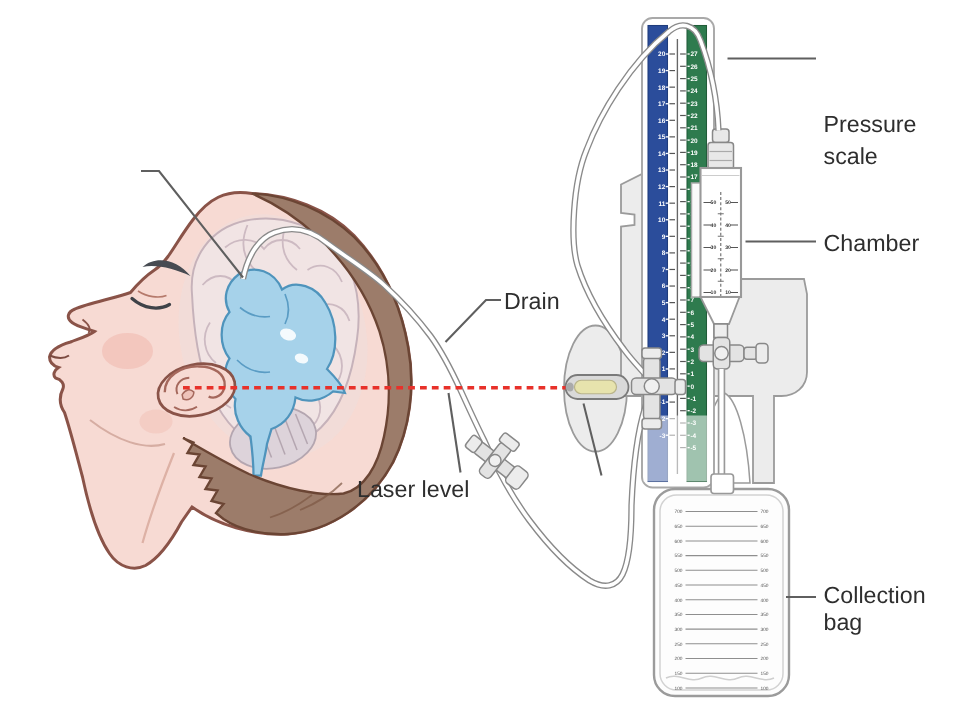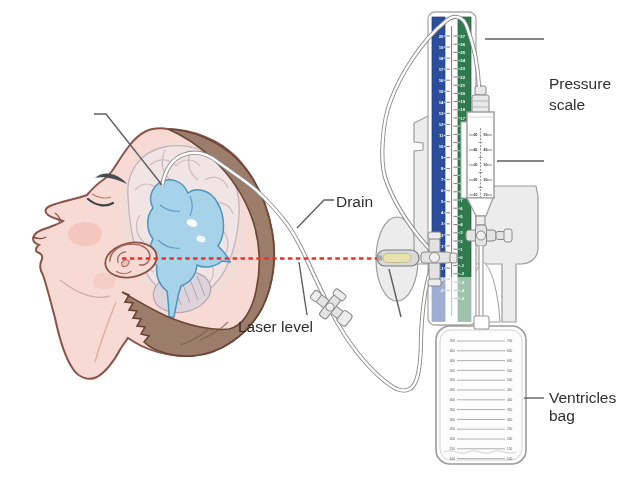--- a/index.html
+++ b/index.html
@@ -459,15 +459,16 @@
     <polyline points="485,39 544,39"></polyline>
     <polyline points="497,161 544,161"></polyline>
     <polyline points="524,398 544,398"></polyline>
   </g>
 </svg>
 
 <div class="lbl" style="left:336px;top:192px;">Drain</div>
 <div class="lbl" style="left:238px;top:317px;text-align:right;">Laser level</div>
 <div class="lbl lh21" style="left:549px;top:29px;">Pressure
 scale</div>
-<div class="lbl lh18" style="left:549px;top:389px;">Ventricles
+<div class="lbl" style="left:549px;top:153px;">Chamber</div>
+<div class="lbl lh18" style="left:549px;top:389px;">Collection
 bag</div>
 </div>
 
 </body></html>

